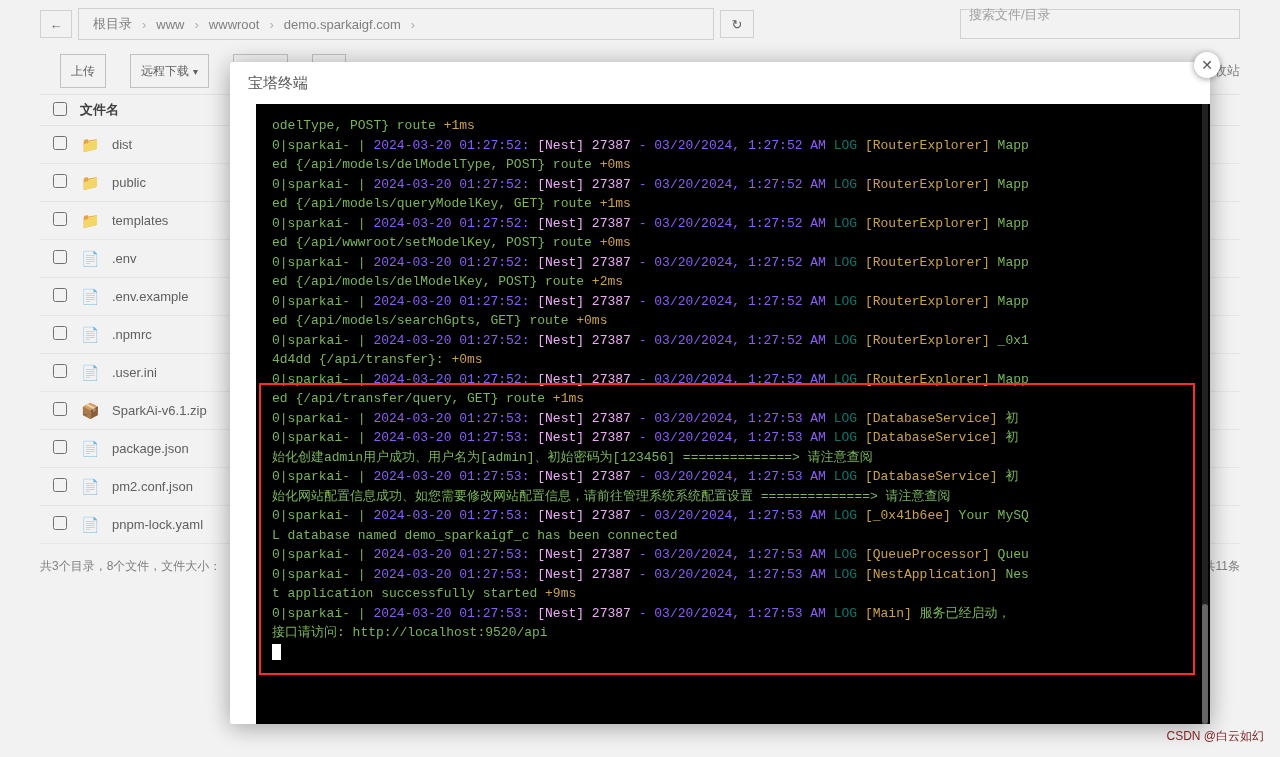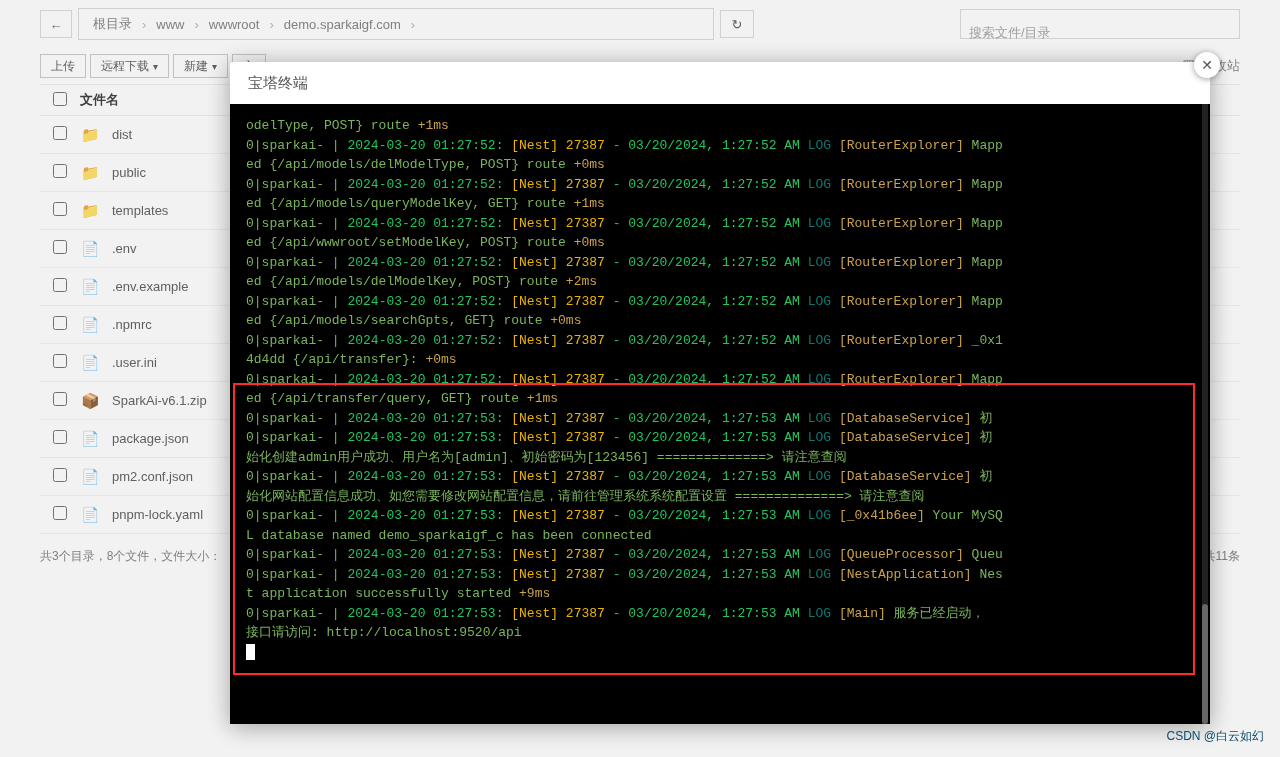--- a/index.html
+++ b/index.html
@@ -4,54 +4,54 @@
 <style>
 * { box-sizing: border-box; margin: 0; padding: 0; }
 body { font-family: Arial, "Microsoft YaHei", sans-serif; font-size: 13px; background: #fff; color: #666; }
 
 .toolbar { display:flex; align-items:center; padding:8px 40px; gap:6px; }
 .back-btn { width:32px; height:28px; border:1px solid #ddd; background:#fff; display:flex; align-items:center; justify-content:center; cursor:pointer; }
 .breadcrumb { flex:1; display:flex; align-items:center; border:1px solid #ddd; height:28px; padding:15px 10px; color:#888;}
 .breadcrumb span { padding:0 4px; }
 .breadcrumb .sep { color:#bbb; padding:0 6px; }
 .refresh-btn { width:34px; height:28px; border:1px solid #ddd; background:#fff; display:flex;align-items:center;justify-content:center;cursor:pointer;}
-.search-box { width:280px; height:28px; border:1px solid #ddd; display:flex; align-items:flex-start; padding:14px 8px; color:#aaa; margin-left:200px;}
+.search-box { width:280px; height:28px; border:1px solid #ddd; display:flex; align-items:flex-end; padding:14px 8px; color:#aaa; margin-left:200px;}
 
 .actions { display:flex; align-items:center; padding:6px 40px; gap:4px; }
-.act-btn { height:24px; border:1px solid #ccc; background:#fff; padding:0 10px; display:flex; align-items:center; cursor:pointer; font-size:12px; color:#666;}
+.act-btn { height:18px; border:1px solid #ccc; background:#fff; padding:16px 10px; display:flex; align-items:center; cursor:pointer; font-size:12px; color:#666;margin-left:20px;}
 .caret-down::after{content:"▾"; font-size:10px; margin-left:4px;}
 .recycle { margin-left:auto; color:#888; display:flex; align-items:center; gap:4px; cursor:pointer;}
 
 .file-area { padding:0 40px; }
 .file-header { display:flex; align-items:center; height:32px; border-top:1px solid #eee; border-bottom:1px solid #eee; font-weight:600; color:#444;}
 .file-header .chk { width:40px; text-align:center;}
 .file-row { display:flex; align-items:center; height:38px; border-bottom:1px solid #f2f2f2;}
 .file-row .chk{ width:40px; text-align:center;}
 .file-row .icon{ width:22px; height:22px; margin-right:10px; display:inline-flex; align-items:center; justify-content:center; font-size:15px;}
 .folder{ color:#e8b339;} .file-icn{ color:#bbb;} .zip{ color:#d46b6b;} .json{ color:#c98a4a;}
 .footer-info{ padding:14px 40px; color:#888; font-size:12px; display:flex;}
 .footer-info .right{ margin-left:auto;}
 
 
 .modal-backdrop{ position:fixed; inset:0; background:rgba(0,0,0,0.05);}
 .modal{ position:fixed; left:230px; top:62px; width:980px; background:#fff; box-shadow:0 3px 24px rgba(0,0,0,0.35); border-radius:3px; }
 .modal-header{ height:42px; display:flex; align-items:center; padding:16px 18px; font-size:15px; color:#555;}
 .close-btn{ position:absolute; right:-10px; top:-10px; width:26px; height:26px; border-radius:50%; background:#fff; box-shadow:0 1px 6px rgba(0,0,0,0.4); display:flex;align-items:center;justify-content:center; cursor:pointer; font-size:14px; color:#555;}
-.terminal{ background:#000; height:620px; padding:12px 16px; overflow:hidden; font-family:"Consolas","Courier New",monospace; font-size:13px; line-height:19.5px; position:relative;}
+.terminal{ background:#000; height:620px; padding:12px 16px; overflow:hidden; font-family:"Consolas","Courier New",monospace; font-size:13px; line-height:19.5px; position:relative;margin-left:26px;}
 .terminal-inner{ position:relative; height:100%; }
 .term-scroll{ position:absolute; right:2px; top:0; bottom:0; width:6px; background:#222;}
 .term-scroll .thumb{ position:absolute; left:0; right:0; bottom:0; height:120px; background:#666; border-radius:3px;}
 .t-green{ color:#7ab55c; }
 .t-lgreen{ color:#0f766e; }
-.t-white{ color:#22c55e;text-align:center;}
-.t-cyan{ color:#eab308;}
+.t-white{ color:#8b5cf6;text-align:center;}
+.t-cyan{ color:#f0abfc;}
 .t-yellow{ color:#cba24a;}
 .red-rect{ position:absolute; border:2px solid #ff2a2a; left:3px; right:15px; top:279px; height:292px; pointer-events:none;}
 .cursor-block{ display:inline-block; width:9px; height:16px; background:#fff; vertical-align:middle;}
-.watermark{ position:fixed; right:16px; bottom:12px; color:#0c4a6e; font-size:12px;margin-top:8px;}
+.watermark{ position:fixed; right:16px; bottom:12px; color:#7f1d1d; font-size:12px;margin-top:8px;}
 input[type=checkbox]{ width:14px; height:14px;}
 </style>
 </head>
 <body>
 
 <div class="toolbar">
   <div class="back-btn">←</div>
   <div class="breadcrumb">
     <span>根目录</span>
       <span class="sep">›</span>

